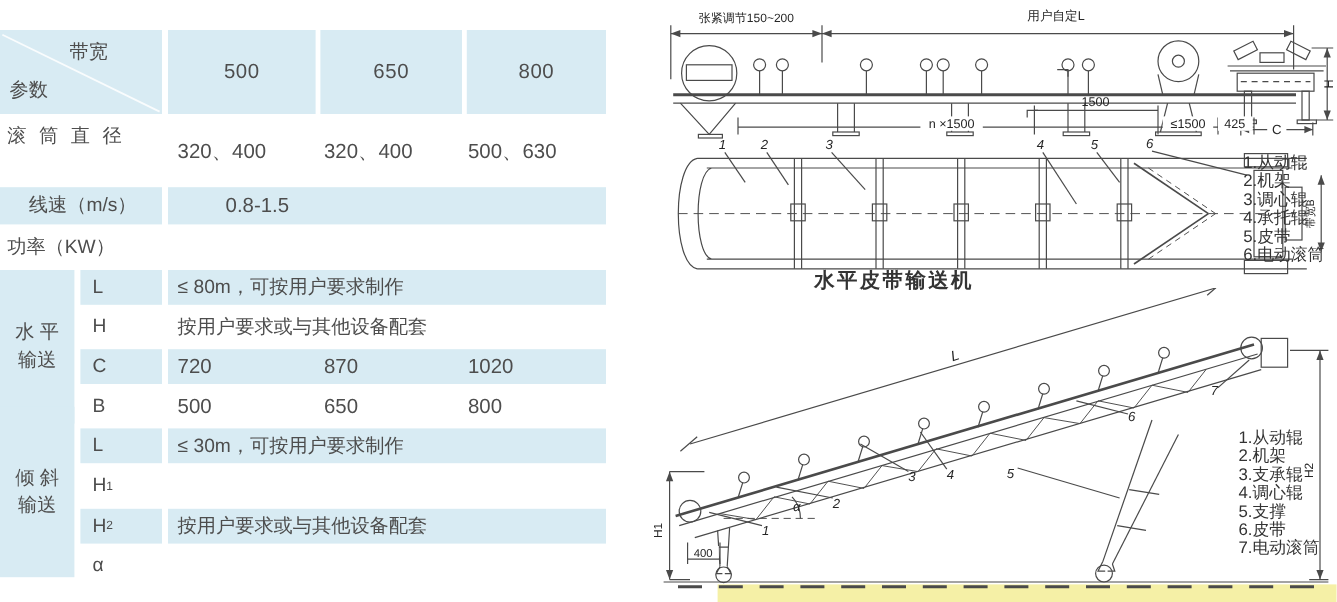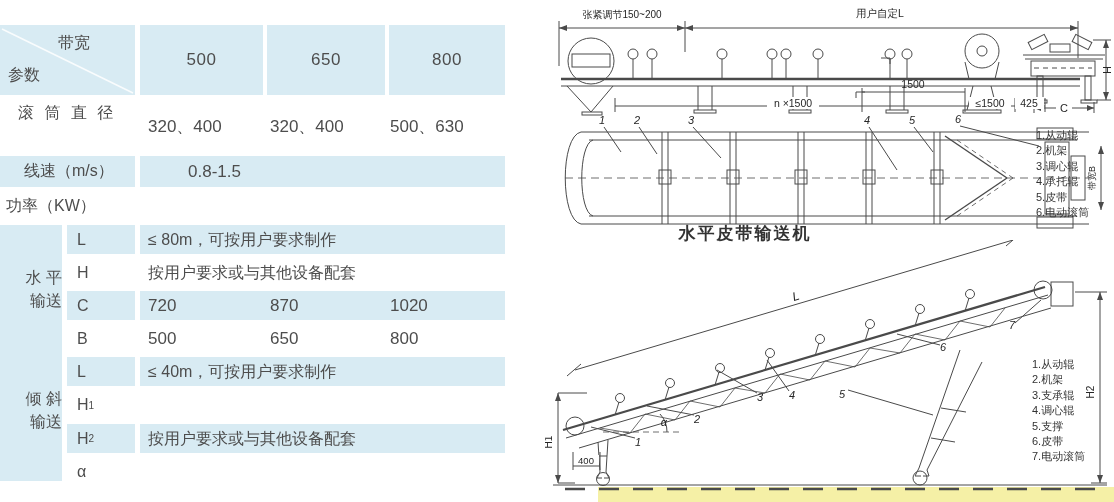--- a/index.html
+++ b/index.html
@@ -12,44 +12,44 @@
   .abs{position:absolute}
   .blue{background:#d8ebf3}
   .cell{position:absolute;box-sizing:border-box;font-size:16px;color:#4d4d4d}
   .vcenter{display:flex;align-items:center}
   .hcenter{justify-content:center}
   .num{font-size:17px;letter-spacing:.5px}
   .strip{position:absolute;left:140px;width:365px}
   .strip span.v{position:absolute;top:50%;transform:translateY(-50%);font-size:17px}
   .strip span.t{position:absolute;top:50%;transform:translateY(-50%);font-size:16px;white-space:nowrap}
   .v0{left:8px}.v1{left:130px}.v2{left:250px}
-  .grouplabel{display:flex;flex-direction:column;justify-content:center;align-items:flex-end;line-height:23px;font-size:16px}
+  .grouplabel{display:flex;flex-direction:column;justify-content:center;align-items:center;line-height:23px;font-size:16px}
   .sub{padding-left:10px;font-size:16px}
   sub{font-size:10px}
   svg text{fill:#262626;font-family:"Liberation Sans", sans-serif}
-  .legend{position:absolute;font-size:11px;line-height:15.4px;color:#333;letter-spacing:0;white-space:nowrap}
+  .legend{position:absolute;font-size:14px;line-height:15.4px;color:#333;letter-spacing:0;white-space:nowrap}
   .caption{position:absolute;font-size:17px;color:#333;letter-spacing:2px;font-weight:700;text-align:center}
 </style>
 </head>
 <body>
 
 <div class="abs" style="left:0;top:0;width:530px;height:502px">
 
   <div class="cell blue" style="left:0;top:25px;width:135px;height:70px">
     <svg width="135" height="70" style="position:absolute;left:0;top:0">
       <line x1="2" y1="4" x2="133" y2="68" stroke="#ffffff" stroke-width="1.5" opacity="0.85"></line>
     </svg>
     <span class="abs" style="left:58px;top:8px">带宽</span>
     <span class="abs" style="left:8px;top:40px">参数</span>
   </div>
   <div class="cell blue vcenter hcenter num" style="left:140px;top:25px;width:123px;height:70px">500</div>
   <div class="cell blue vcenter hcenter num" style="left:267px;top:25px;width:118px;height:70px">650</div>
   <div class="cell blue vcenter hcenter num" style="left:389px;top:25px;width:116px;height:70px">800</div>
 
-  <div class="cell" style="left:12px;top:99px;width:135px;height:53px">
+  <div class="cell" style="left:0;top:99px;width:135px;height:53px">
     <div style="padding:4px 0 0 6px;letter-spacing:3px">滚 筒 直 径</div>
   </div>
   <div class="strip" style="top:99px;height:53px">
     <span class="v v0">320、400</span>
     <span class="v v1">320、400</span>
     <span class="v v2">500、630</span>
   </div>
 
   <div class="cell blue vcenter" style="left:0;top:156px;width:135px;height:31px;padding-left:24px">线速（m/s）</div>
   <div class="strip blue" style="top:156px;height:31px">
@@ -97,21 +97,21 @@
 
   <div class="cell blue grouplabel" style="left:0;top:339px;width:62px;height:142px">
     <span>倾 斜</span>
     <span>输送</span>
   </div>
 
   <div class="cell blue vcenter sub" style="left:67px;top:357px;width:68px;height:29px">
       <span>L</span>
     </div>
   <div class="strip blue" style="top:357px;height:29px">
-    <span class="t v0">≤ 40m，可按用户要求制作</span>
+    <span class="t v0">≤ 30m，可按用户要求制作</span>
   </div>
 
   <div class="cell vcenter sub" style="left:67px;top:390px;width:68px;height:30px">
       <span>H</span>
       <sub>1</sub>
     </div>
 
   <div class="cell blue vcenter sub" style="left:67px;top:424px;width:68px;height:29px">
       <span>H</span>
       <sub>2</sub>

